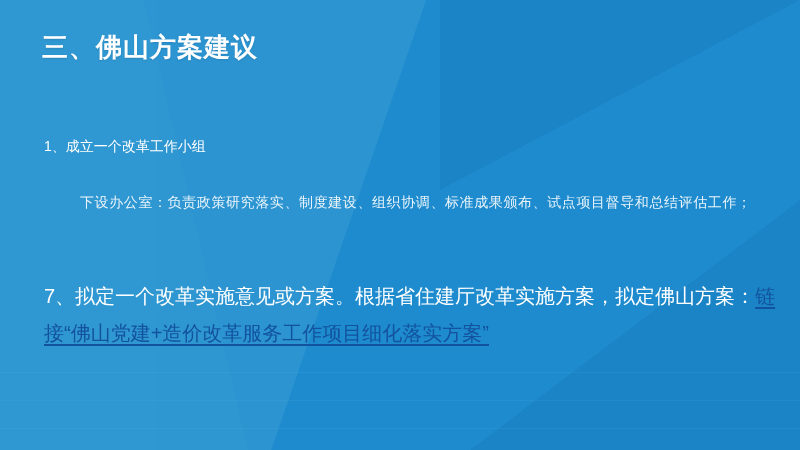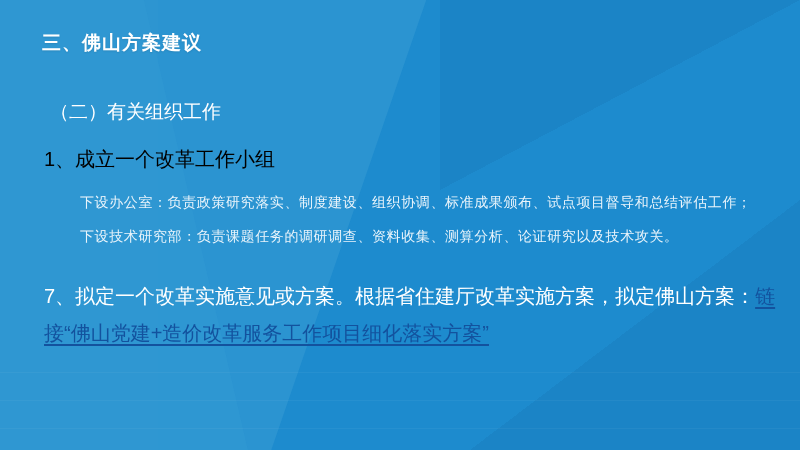--- a/index.html
+++ b/index.html
@@ -96,44 +96,43 @@
   .content {
     position: absolute;
     inset: 0;
   }
 
   .title {
     position: absolute;
     left: 42px;
     top: 30px;
     color: #ffffff;
-    font-size: 19px;
+    font-size: 26px;
     font-weight: bold;
     letter-spacing: 1px;
     white-space: nowrap;
     text-shadow: 0 1px 2px rgba(0,0,0,.10);
   }
 
   .subhead {
     position: absolute;
     left: 50px;
     top: 99px;
     color: #ffffff;
     font-size: 19px;
     white-space: nowrap;
   }
 
   .point-1 {
     position: absolute;
     left: 44px;
     top: 138px;
-    color: #000000;
-    font-size: 20px;
+    color: #ffffff;
+    font-size: 14px;
     white-space: nowrap;
-    margin-top: 8px;
   }
 
   .body-block {
     position: absolute;
     left: 44px;
     top: 182px;
     width: 730px;
     color: #e9f4fb;
     font-family: "Liberation Serif", "DejaVu Serif", serif;
     font-size: 14px;
@@ -178,27 +177,25 @@
     <div class="bg-tri-bottomright"></div>
     <div class="bg-sheen" style="top:372px"></div>
     <div class="bg-sheen" style="top:400px"></div>
     <div class="bg-sheen" style="top:428px"></div>
   </div>
 
   <div class="content">
 
     <div class="title">三、佛山方案建议</div>
 
-    <div class="subhead">（二）有关组织工作</div>
 
     <div class="point-1">1、成立一个改革工作小组</div>
 
     <div class="body-block">
       <p class="body-para">下设办公室：负责政策研究落实、制度建设、组织协调、标准成果颁布、试点项目督导和总结评估工作；</p>
-      <p class="body-para">下设技术研究部：负责课题任务的调研调查、资料收集、测算分析、论证研究以及技术攻关。</p>
     </div>
 
     <div class="point-2">
       <span>7、拟定一个改革实施意见或方案。根据省住建厅改革实施方案，拟定佛山方案：</span><span class="link">链接“佛山党建+造价改革服务工作项目细化落实方案”</span>
     </div>
 
   </div>
 </div>
 
 </body></html>

